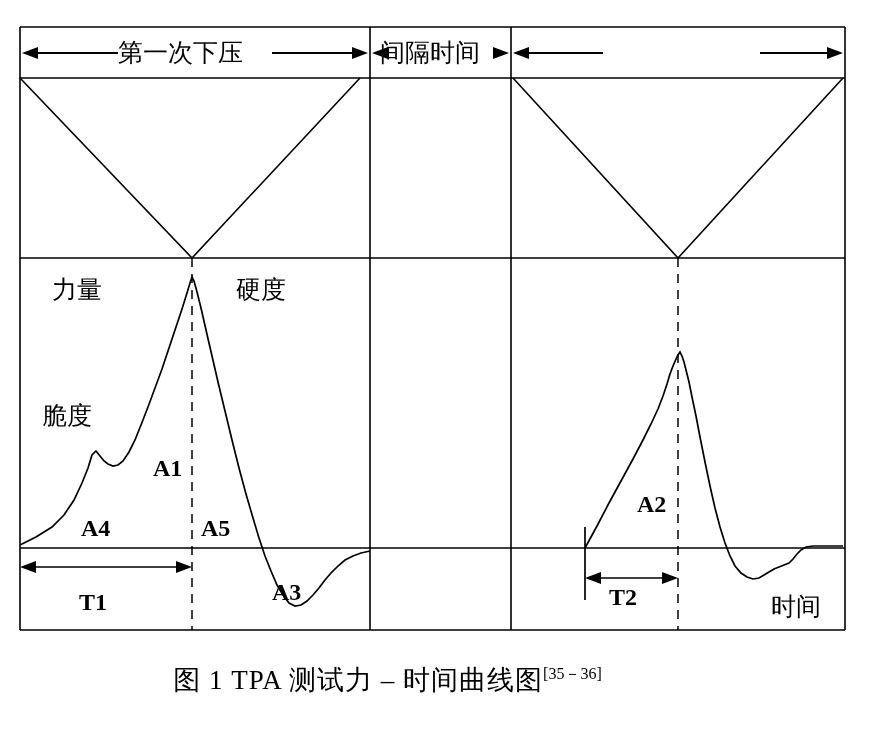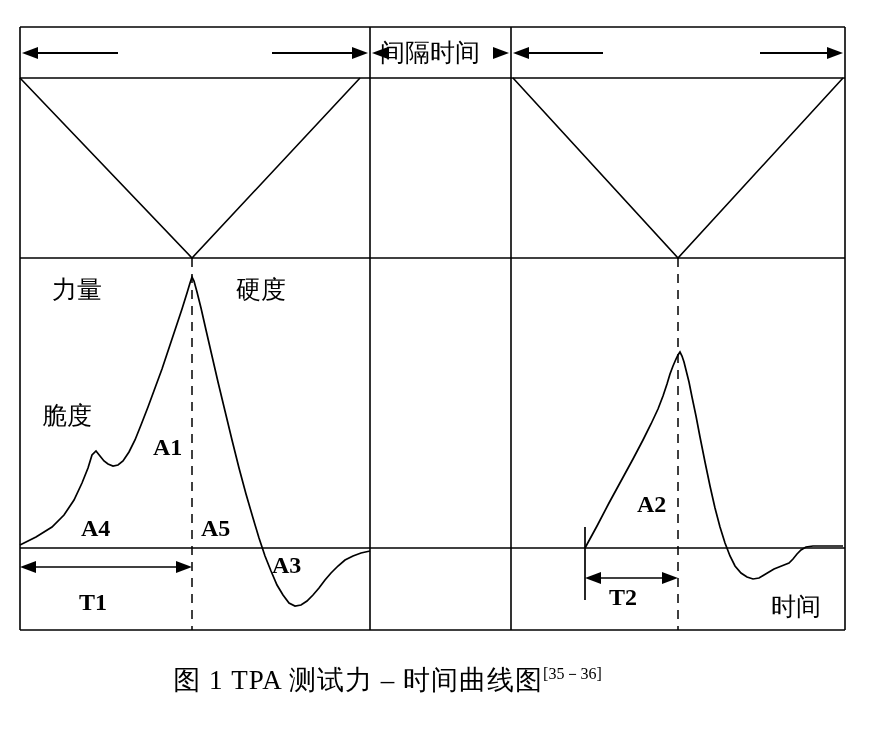--- a/index.html
+++ b/index.html
@@ -141,31 +141,32 @@
       <g stroke="#000" stroke-width="1.7" fill="none">
         <line x1="585" y1="527" x2="585" y2="600"></line>
         <line x1="593" y1="578" x2="668" y2="578"></line>
       </g>
       <g fill="#000" stroke="none">
         <polygon points="585,578 601,572 601,584"></polygon>
         <polygon points="678,578 662,572 662,584"></polygon>
       </g>
     </svg>
 
+    <div class="lbl lbl-hdr" style="left:118px; top:40px;">第一次下压</div>
     <div class="lbl lbl-hdr" style="left:380px; top:40px;">间隔时间</div>
 
     <div class="lbl lbl-cn" style="left:28px; top:277px;margin-left:24px;">力量</div>
     <div class="lbl lbl-cn" style="left:771px; top:557px;margin-top:37px;">时间</div>
 
     <div class="lbl lbl-cn" style="left:236px; top:277px;">硬度</div>
     <div class="lbl lbl-cn" style="left:42px; top:403px;">脆度</div>
 
-    <div class="lbl lbl-area" style="left:153px; top:435px;text-align:right;">A1</div>
+    <div class="lbl lbl-area" style="left:153px; top:456px;text-align:right;">A1</div>
     <div class="lbl lbl-area" style="left:637px; top:492px;">A2</div>
-    <div class="lbl lbl-area" style="left:272px; top:553px;">A3</div>
+    <div class="lbl lbl-area" style="left:272px; top:580px;">A3</div>
     <div class="lbl lbl-area" style="left:81px; top:516px;">A4</div>
     <div class="lbl lbl-area" style="left:201px; top:516px;">A5</div>
 
     <div class="lbl lbl-area" style="left:79px; top:574px;margin-top:16px;">T1</div>
     <div class="lbl lbl-area" style="left:609px; top:585px;">T2</div>
   </div>
 
   <div class="caption">
     <span class="cap-main">图 1   TPA 测试力 – 时间曲线图</span><span class="cap-sup">[35－36]</span>
   </div>

